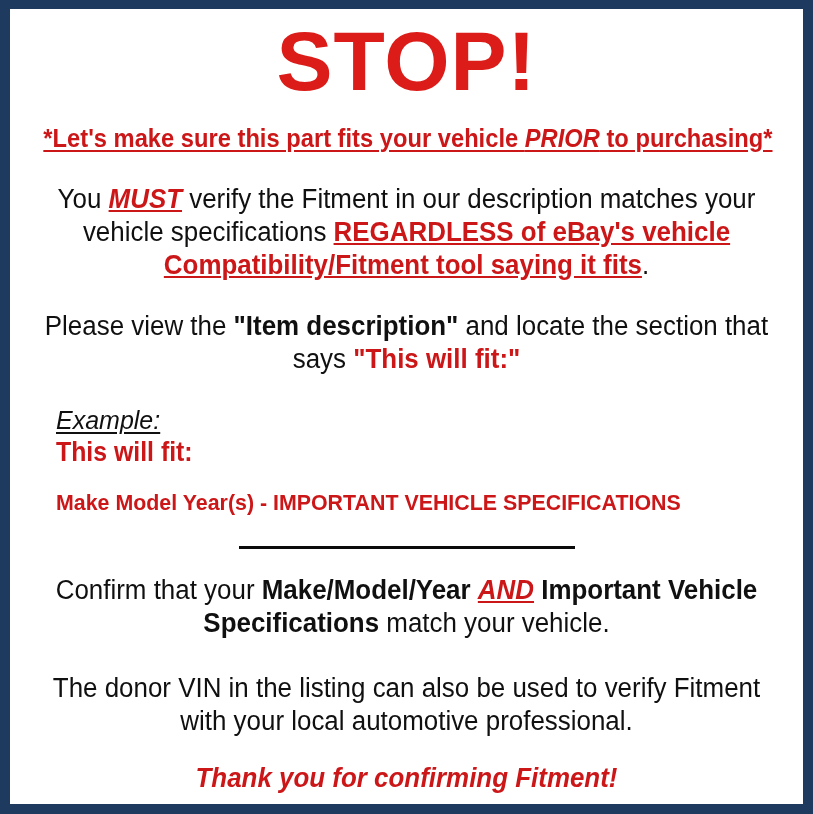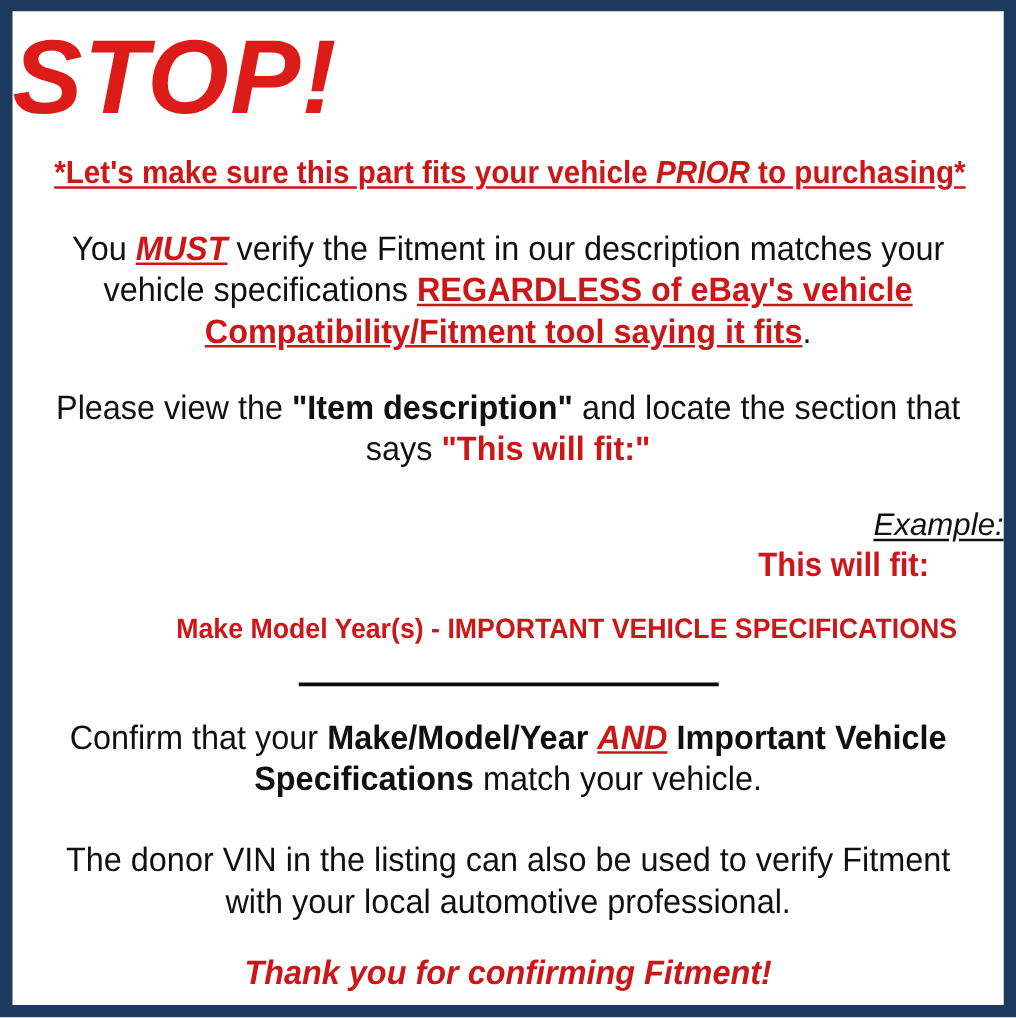--- a/index.html
+++ b/index.html
@@ -26,23 +26,23 @@
     box-sizing: border-box;
     width: 100%;
     height: 100%;
     background: #ffffff;
     position: relative;
     overflow: hidden;
   }
 
   
   .headline {
+    text-align: center;
     color: #DC1C19;
     font-weight: bold;
-    font-style: italic;
     font-size: 84px;
     line-height: 88px;
     letter-spacing: 1px;
     margin: 8px 0 0 0;
     font-family: "Liberation Sans", "DejaVu Sans", sans-serif;
   }
 
   
   .subtitle {
     text-align: center;
@@ -76,21 +76,21 @@
 
   .red { color: #CC1719; }
   .b   { font-weight: bold; }
   .i   { font-style: italic; }
   .u   { text-decoration: underline; text-underline-offset: 2px; }
 
   
   .example-block {
     margin-top: 30px;
     padding-left: 46px;
-    text-align: right;
+    text-align: left;
   }
   .example-label {
     display: inline-block;
     color: #101010;
     font-style: italic;
     font-size: 25px;
     line-height: 29px;
     text-decoration: underline;
     text-underline-offset: 3px;
     font-family: "Liberation Sans", "DejaVu Sans", sans-serif;

